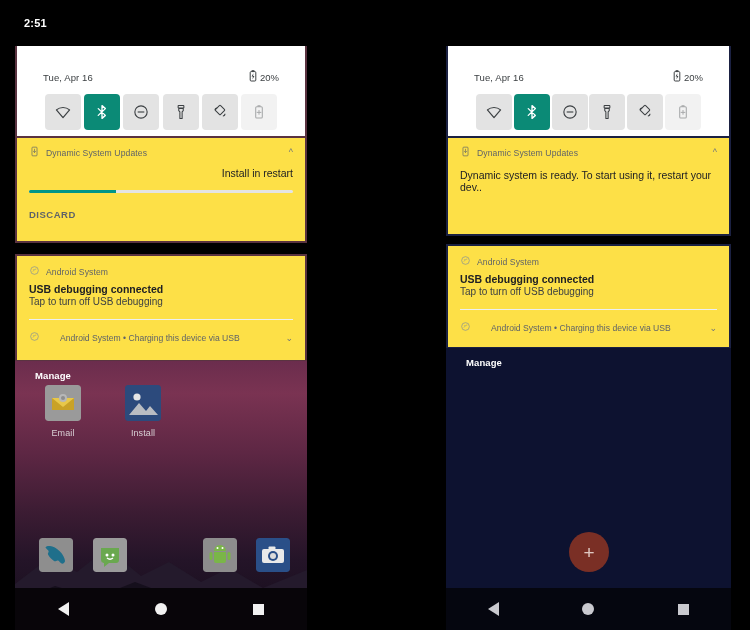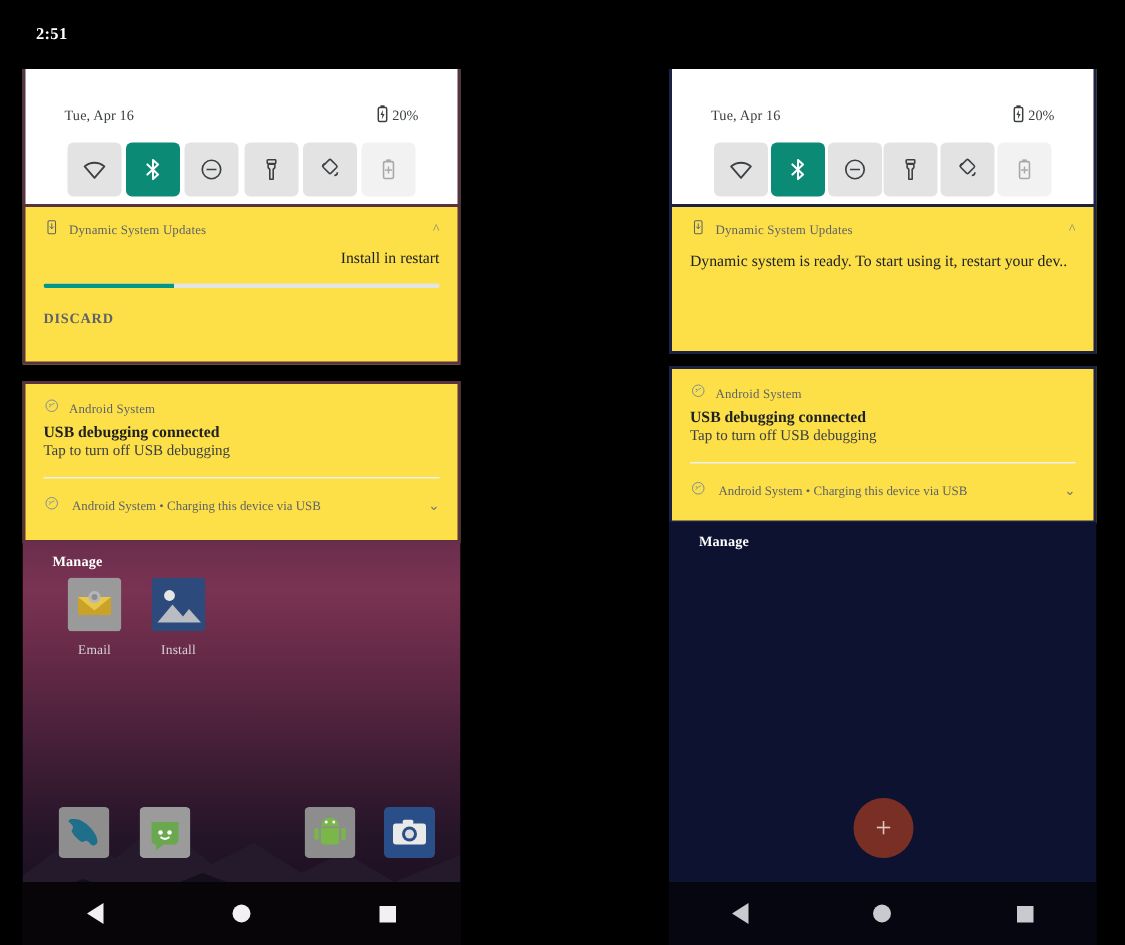--- a/index.html
+++ b/index.html
@@ -2,21 +2,21 @@
 <html><head>
 <meta charset="utf-8">
 <style>
   * { box-sizing: border-box; margin: 0; padding: 0; }
   html, body {
     width: 750px; height: 630px;
     background: #000;
     font-family: "Liberation Sans", sans-serif;
     overflow: hidden;
   }
-  .stage { position: relative; width: 750px; height: 520px; background: #000; font-family: Liberation Serif, serif; }
+  .stage { position: relative; width: 750px; height: 520px; background: #000; }
 
   
   .phone { position: absolute; overflow: hidden; }
 
   .statusbar {
     position: absolute; left: 0; top: 0; right: 0; height: 34px;
     background: #000; color: #fff;
     display: flex; align-items: center;
   }
   .statusbar .clock {
@@ -73,21 +73,21 @@
   .n-action { font-size: 9.5px; font-weight: bold; color: #5f6368; letter-spacing: .5px; }
   .n-pad-b { padding-bottom: 12px; }
 
   .progress {
     height: 3px; background: #e4e4e4; border-radius: 2px; margin: 7px 0 2px 0;
     position: relative; overflow: hidden;
   }
   .progress > i { position: absolute; left: 0; top: 0; bottom: 0; background: #009688; display: block; }
 
   .collapsed-row {
-    display: flex; align-items: center; gap: 8px;
+    display: flex; align-items: center; gap: 20px;
     padding: 11px 0 11px 0;
     font-size: 8.6px; color: #5f6368;
     border-top: 1px solid #eceff1;
   }
   .collapsed-row .chev { margin-left: auto; font-size: 9px; color: #70757a; }
 
   
   .shade-body { position: absolute; left: 0; right: 0; bottom: 0; }
   .manage {
     font-size: 9.5px; font-weight: bold; color: #fff;
@@ -96,21 +96,21 @@
 
   
   .wall {
     position: absolute; inset: 0;
     background:
       linear-gradient(180deg,#6b2d4d 0%, #7a3352 12%, #5e2744 34%, #3c1c33 56%, #241428 74%, #140d1a 100%);
   }
   .mountain { position: absolute; left: 0; right: 0; bottom: 0; height: 120px; }
   .apps {
     position: absolute; left: 0; right: 0; top: 24px;
-    display: flex; gap: 4px; padding-left: 22px;
+    display: flex; gap: 28px; padding-left: 22px;
   }
   .app { width: 52px; text-align: center; }
   .app .ic { width: 36px; height: 36px; margin: 0 auto; border-radius: 3px; overflow: hidden; }
   .app .lb { font-size: 9px; color: #d8cfd4; margin-top: 7px; letter-spacing: .1px; }
   .dock { position: absolute; left: 0; right: 0; bottom: 52px; height: 40px; }
   .dock .ic { position: absolute; width: 34px; height: 34px; border-radius: 3px; overflow: hidden; }
 
   
   .navbar {
     position: absolute; left: 0; right: 0; bottom: 0; height: 42px;

